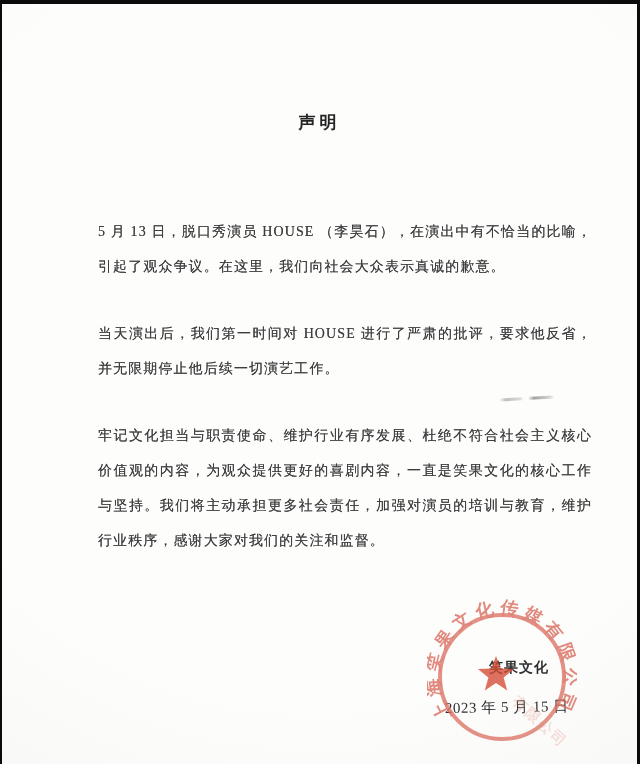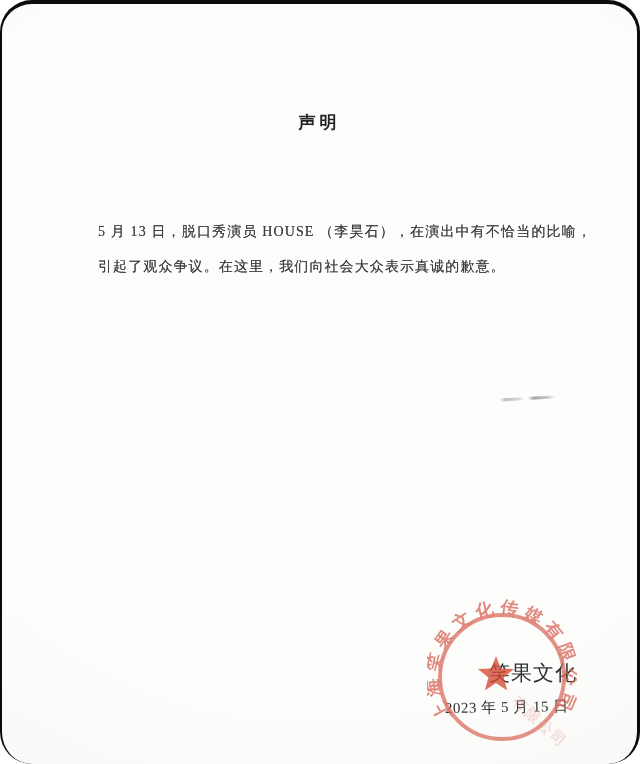--- a/index.html
+++ b/index.html
@@ -12,21 +12,20 @@
     position: relative;
     width: 640px;
     height: 764px;
     box-sizing: border-box;
     border-top: 4px solid #0b0b0b;
     border-left: 2px solid #0b0b0b;
     border-right: 3px solid #0b0b0b;
     background:
       radial-gradient(ellipse 120% 90% at 50% 42%, #fdfdfc 55%, #f5f4f1 100%);
     overflow: hidden;
-    border-radius: 32px;
   }
   .doc-title {
     padding-top: 106px;
     text-align: center;
     font-size: 17px;
     line-height: 26px;
     font-weight: bold;
     letter-spacing: 4px;
     color: #222322;
   }
@@ -55,22 +54,23 @@
     background: linear-gradient(to right,
       rgba(90,90,90,0) 0%, rgba(90,90,90,.7) 12%, rgba(130,130,130,.5) 38%,
       rgba(90,90,90,0) 44%, rgba(90,90,90,0) 52%,
       rgba(60,60,60,.85) 62%, rgba(110,110,110,.6) 88%, rgba(90,90,90,0) 100%);
     border-radius: 2px;
   }
   .sig-block { position: absolute; z-index: 2; color: #2e2f30; white-space: nowrap; }
   .signature {
     left: 487px;
     top: 655px;
-    font-size: 21px;
+    font-size: 14px;
     letter-spacing: 1px;
+    font-weight: bold;
   }
   .seal-date {
     left: 443px;
     top: 694px;
     font-size: 15px;
     letter-spacing: 0.5px;
     transform: rotate(-1deg);
   }
   .seal-svg {
     position: absolute;
@@ -85,20 +85,22 @@
 </style>
 </head>
 <body>
 
 <div class="photo">
 
   <div class="doc-title">声明</div>
 
   <div class="doc-body">
     <p>5 月 13 日，脱口秀演员 HOUSE （李昊石），在演出中有不恰当的比喻，引起了观众争议。在这里，我们向社会大众表示真诚的歉意。</p>
+    <p>当天演出后，我们第一时间对 HOUSE 进行了严肃的批评，要求他反省，并无限期停止他后续一切演艺工作。</p>
+    <p>牢记文化担当与职责使命、维护行业有序发展、杜绝不符合社会主义核心价值观的内容，为观众提供更好的喜剧内容，一直是笑果文化的核心工作与坚持。我们将主动承担更多社会责任，加强对演员的培训与教育，维护行业秩序，感谢大家对我们的关注和监督。</p>
   </div>
 
   <div class="smudge"></div>
 
   <div class="sig-block signature">笑果文化</div>
 
   <div class="sig-block seal-date">2023 年 5 月 15 日</div>
 
   <svg class="seal-svg" viewBox="0 0 150 152" xmlns="http://www.w3.org/2000/svg">
     <defs>

